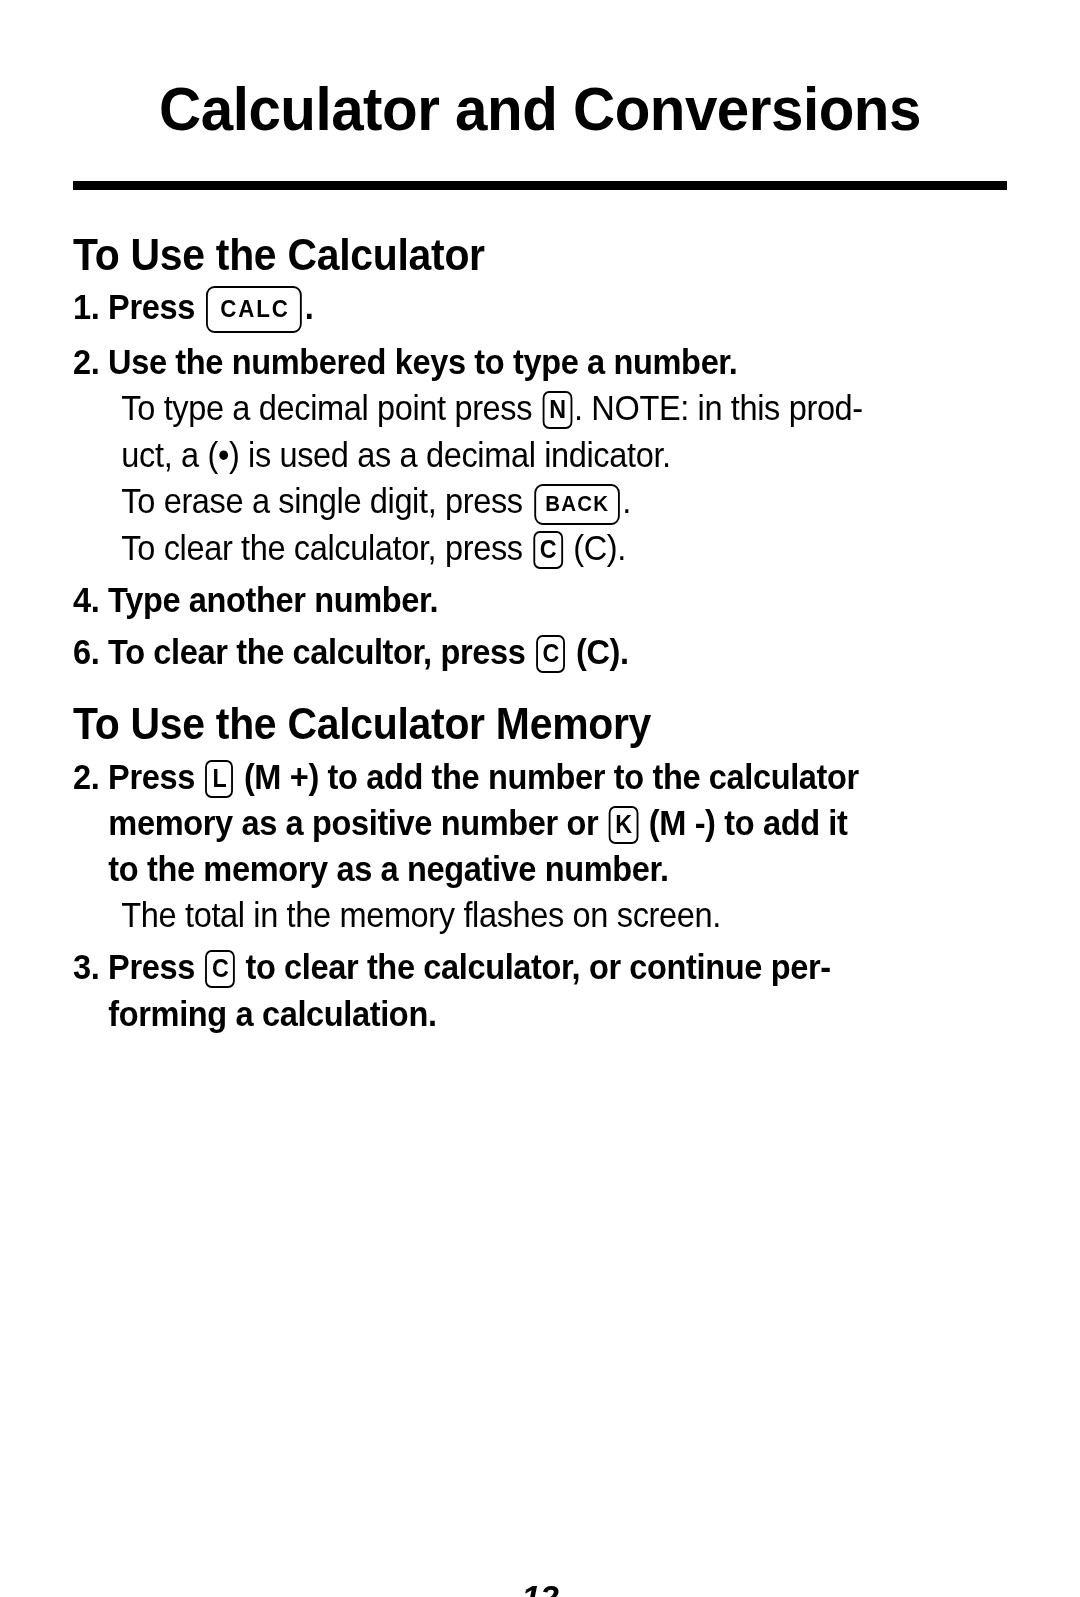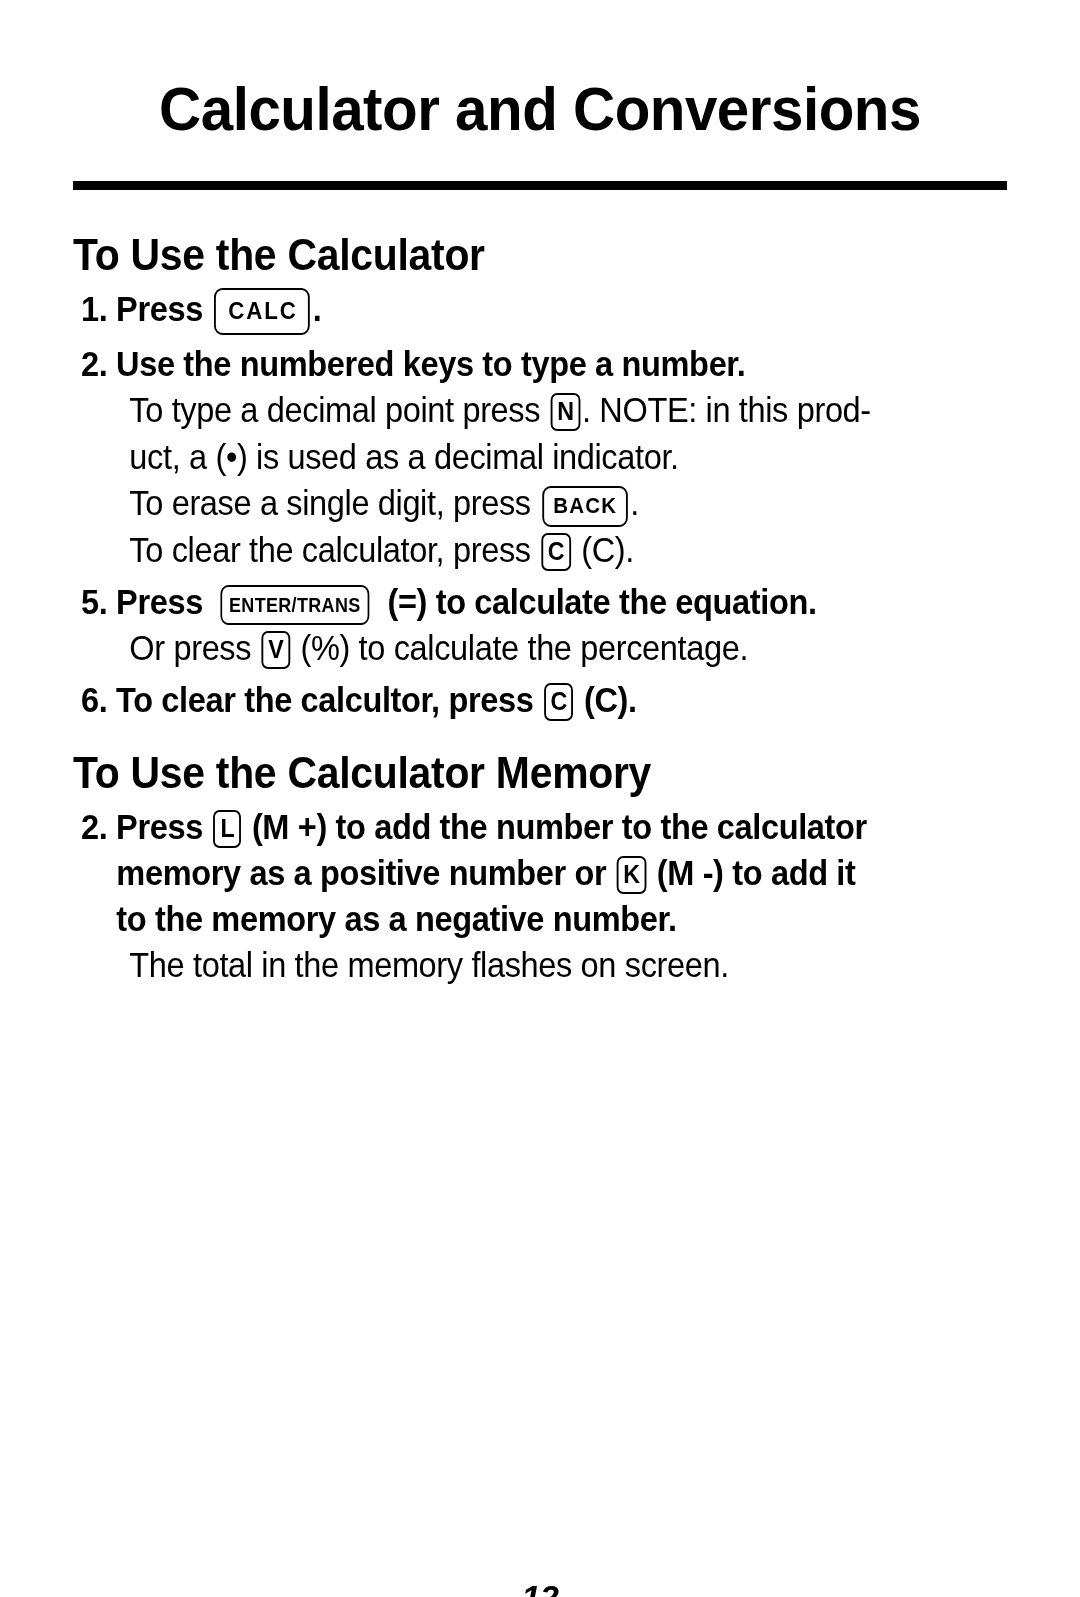--- a/index.html
+++ b/index.html
@@ -50,21 +50,21 @@
     transform: scaleX(0.93);
     transform-origin: left top;
     margin: 0;
     white-space: nowrap;
   }
   .sec1-heading { margin-top: 42px; }
   .sec2-heading { margin-top: 26px; }
 
   
   .steps {
-    margin: 8px;
+    margin: 0;
     padding: 0;
     list-style: none;
   }
   .step {
     position: relative;
     margin-top: 6px;
   }
   .step-line {
     font-weight: bold;
     font-size: 35px;
@@ -168,44 +168,47 @@
 
       <span class="note-line"><span>To type a decimal point press</span>&nbsp;<span class="key sm">N</span><span>. NOTE: in this prod-</span></span>
       <span class="note-line cont">uct, a (•) is used as a decimal indicator.</span>
 
       <span class="note-line"><span>To erase a single digit, press</span>&nbsp;<span class="key md">BACK</span><span>.</span></span>
 
       <span class="note-line"><span>To clear the calculator, press</span>&nbsp;<span class="key sm">C</span><span> (C).</span></span>
     </li>
 
 
-
-    <li class="step">
-      <span class="step-line"><span>5.</span>&nbsp;<span>Press</span>&nbsp;<span class="key xl">ENTER/TRANS</span><span> (=) to calculate the equation.</span></span>
-      <span class="note-line"><span>Or press</span>&nbsp;<span class="key sm">V</span><span> (%) to calculate the percentage.</span></span>
-    </li>
+    <li class="step">
+      <span class="step-line"><span>4.</span>&nbsp;<span>Type another number.</span></span>
+    </li>
+
 
     <li class="step">
       <span class="step-line"><span>6.</span>&nbsp;<span>To clear the calcultor, press</span>&nbsp;<span class="key sm">C</span><span> (C).</span></span>
     </li>
 
   </ol>
 
   <h2 class="section-heading sec2-heading">To Use the Calculator Memory</h2>
 
   <ol class="steps">
 
 
     <li class="step">
       <span class="step-line"><span>2.</span>&nbsp;<span>Press</span>&nbsp;<span class="key sm">L</span><span> (M +) to add the number to the calculator</span></span>
       <span class="step-line cont"><span>memory as a positive number or</span>&nbsp;<span class="key sm">K</span><span> (M -) to add it</span></span>
       <span class="step-line cont">to the memory as a negative number.</span>
       <span class="note-line">The total in the memory flashes on screen.</span>
     </li>
 
+    <li class="step">
+      <span class="step-line"><span>3.</span>&nbsp;<span>Press</span>&nbsp;<span class="key sm">C</span><span> to clear the calculator, or continue per-</span></span>
+      <span class="step-line cont">forming a calculation.</span>
+    </li>
 
 
 
   </ol>
 
   <div class="page-number">12</div>
 
 </div>
 
 </body></html>

